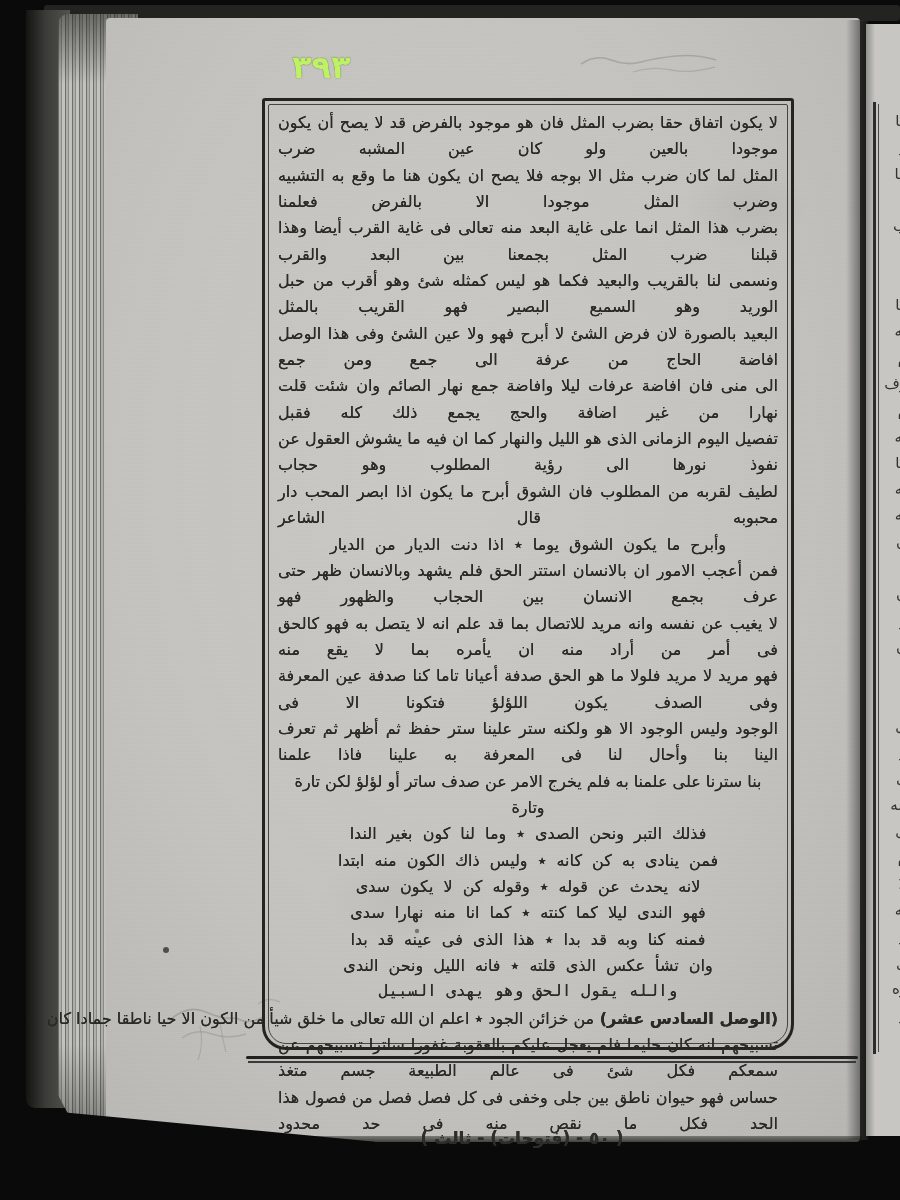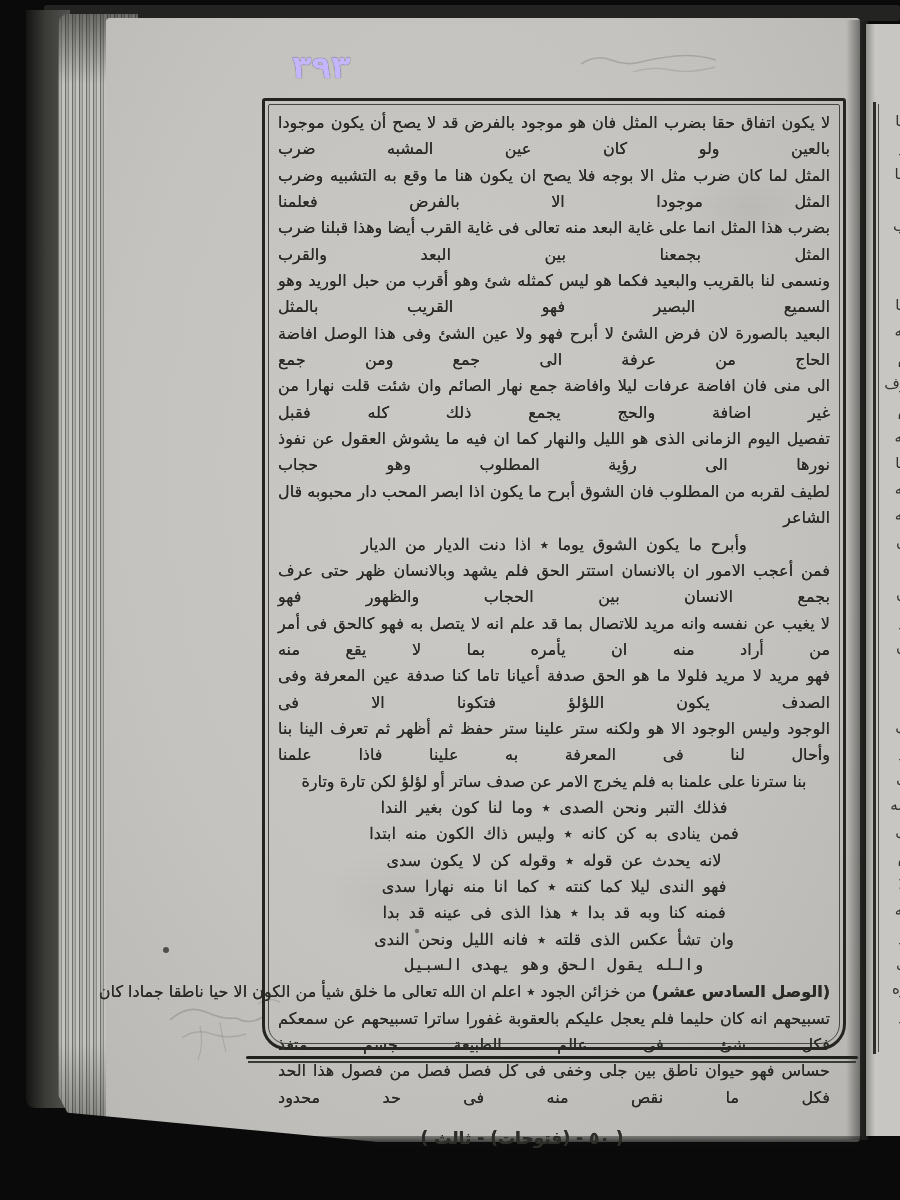--- a/index.html
+++ b/index.html
@@ -30,31 +30,31 @@
   .next .vline1{position:absolute;left:7px;top:78px;width:2.5px;height:952px;background:#2c2c2a;}
   .next .vline2{position:absolute;left:12px;top:80px;width:1px;height:948px;background:#4a4a47;}
   .frag-col{position:absolute;top:84px;right:-7px;width:30px;direction:rtl;text-align:right;
         font-size:15px;line-height:26.3px;color:#32322e;white-space:nowrap;}
   .bottom-shadow{position:absolute;left:120px;top:1136px;width:742px;height:12px;
         background:linear-gradient(180deg,rgba(20,20,18,.4),#0a0a0a);}
   .cut{position:absolute;left:55px;top:1096px;width:320px;height:52px;background:#0a0a0a;
         clip-path:polygon(0 30%,100% 88%,100% 100%,0 100%);}
   
   .pageno{position:absolute;left:292px;top:48px;width:70px;font-size:32px;font-weight:bold;
-        color:#c4b5fd;text-shadow:0 0 1px rgba(25,25,20,.8);letter-spacing:1px;}
-  .frame{position:absolute;left:262px;top:98px;width:584px;height:952px;
+        color:#bef264;text-shadow:0 0 1px rgba(25,25,20,.8);letter-spacing:1px;}
+  .frame{position:absolute;left:262px;top:98px;width:532px;height:952px;
         border:3.5px solid #242421;border-radius:3px 3px 26px 24px;box-sizing:border-box;}
   .frame-inner{position:absolute;inset:3px;border:1.3px solid #454542;border-radius:2px 2px 20px 18px;}
   .text{position:absolute;top:9px;right:13px;left:13px;bottom:12px;direction:rtl;
         font-size:16px;line-height:26.35px;color:#2a2a26;
         text-shadow:0 0 .5px rgba(30,30,26,.9);}
   .ln{white-space:nowrap;text-align:center;}
   .ln.j{white-space:normal;text-align:justify;text-align-last:justify;}
   .ln.c,.ln.v{text-align:center;white-space:normal;}
-  .ln.v{word-spacing:5px;font-family:Liberation Serif, serif;}
+  .ln.v{word-spacing:5px;}
   .ln.r{text-align:center;white-space:normal;font-family:Liberation Mono, monospace;}
   .sec{font-weight:bold;}
   .rule{position:absolute;left:246px;top:1056px;width:612px;height:3px;background:#20201e;border-radius:2px;}
   .rule2{position:absolute;left:2px;top:5px;width:608px;height:1.6px;background:#3a3a37;}
   .footer{position:absolute;left:222px;top:1128px;width:600px;direction:rtl;text-align:center;
         font-size:17px;font-weight:bold;color:#2d2d29;text-shadow:0 0 .5px rgba(30,30,26,.8);}
   .scrib{position:absolute;pointer-events:none;}
 </style>
 </head>
 <body>

